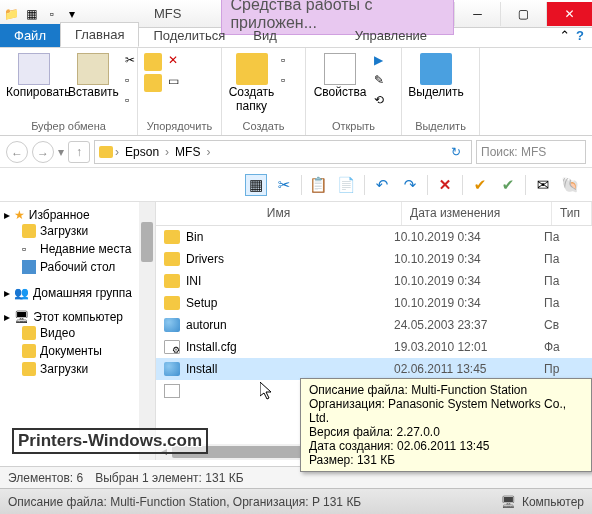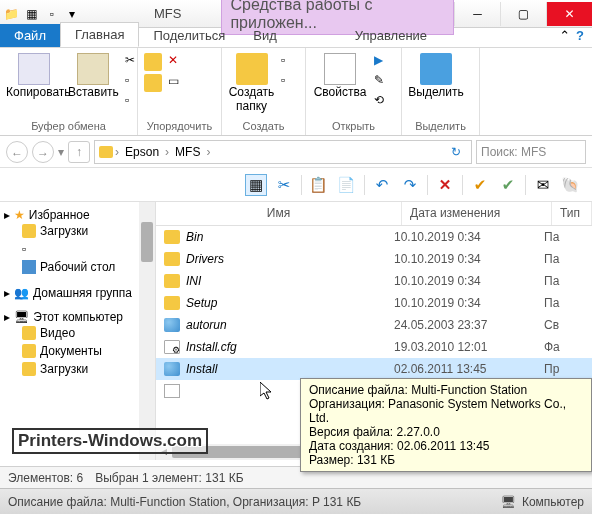--- a/index.html
+++ b/index.html
@@ -56,21 +56,21 @@
 .content { flex: 1; position: relative; }
 .cols { display: flex; height: 24px; border-bottom: 1px solid #e0e0e0; }
 .col { padding: 4px 8px; border-right: 1px solid #e8e8e8; color: #555; cursor: pointer; }
 .col.name { flex: 1; text-align: center; }
 .col.date { width: 150px; }
 .col.type { width: 40px; }
 .filelist { }
 .row { display: flex; align-items: center; height: 22px; padding: 0 8px; cursor: pointer; }
 .row.selected { background: #cde8ff; }
 .row .ficon { width: 16px; height: 14px; margin-right: 6px; }
-.row .fname { flex: 1; font-style: italic; }
+.row .fname { flex: 1; }
 .row .fdate { width: 150px; color: #555; }
 .row .ftype { width: 40px; overflow: hidden; color: #555; }
 .tooltip { position: absolute; left: 300px; top: 378px; background: #ffffe1; border: 1px solid #888; padding: 4px 8px; font-size: 12px; box-shadow: 2px 2px 4px rgba(0,0,0,0.3); z-index: 50; }
 .cursor { position: absolute; left: 260px; top: 382px; z-index: 60; pointer-events: none; }
 .watermark { position: absolute; left: 12px; top: 428px; font-family: Arial; font-weight: bold; font-size: 17px; color: #333; text-shadow: 1px 1px 0 #fff, -1px -1px 0 #fff, 1px -1px 0 #fff, -1px 1px 0 #fff; border: 2px solid #333; padding: 1px 4px; background: rgba(255,255,255,0.6); z-index: 40; }
 .status1 { position: absolute; left: 0; bottom: 26px; right: 0; height: 22px; border-top: 1px solid #d0d0d0; background: #f5f5f5; display: flex; align-items: center; padding: 0 8px; gap: 12px; font-size: 12px; color: #444; }
 .status2 { position: absolute; left: 0; bottom: 0; right: 0; height: 26px; background: linear-gradient(#e8e8e8,#d8d8d8); border-top: 1px solid #c0c0c0; display: flex; align-items: center; padding: 0 8px; font-size: 12px; color: #444; }
 .status2 .right { margin-left: auto; display: flex; align-items: center; gap: 6px; }
 .content-scroll { position: absolute; left: 0; right: 0; bottom: 0; height: 16px; background: #f0f0f0; display: flex; }
 .content-scroll .track { flex: 1; position: relative; }
@@ -223,20 +223,21 @@
           <span>▸</span>
           <span class="star">★</span>
           <span>Избранное</span>
         </div>
       <div class="sb-item">
           <span class="sb-icon icon-folder"></span>
           <span>Загрузки</span>
         </div>
       <div class="sb-item">
           <span class="sb-icon">▫</span>
+          <span>Недавние места</span>
         </div>
       <div class="sb-item">
           <span class="sb-icon" style="background:#4a90d0"></span>
           <span>Рабочий стол</span>
         </div>
     </div>
     <div class="sb-group">
       <div class="sb-head">
           <span>▸</span>
           <span>👥</span>

